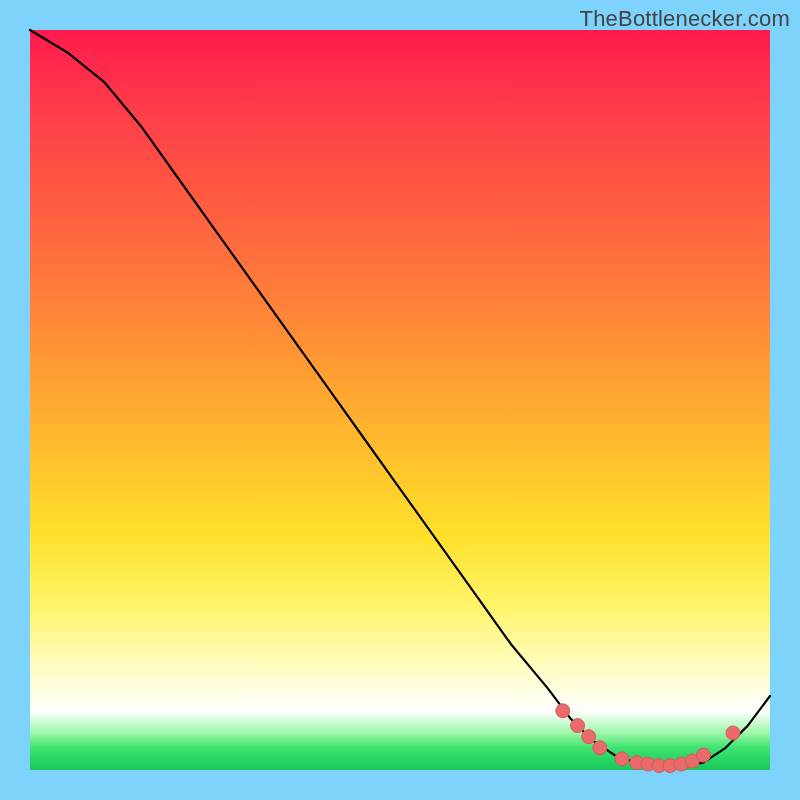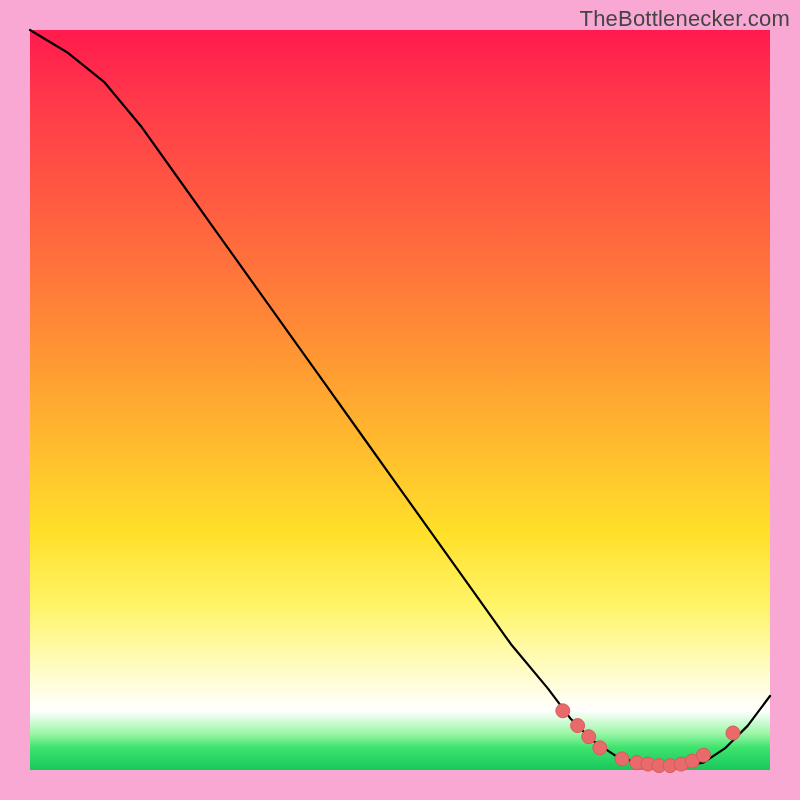--- a/index.html
+++ b/index.html
@@ -8,21 +8,21 @@
     width: 800px;
     height: 800px;
     background: #000;
     overflow: hidden;
     font-family: Arial, Helvetica, sans-serif;
   }
   .frame {
     position: relative;
     width: 800px;
     height: 800px;
-    background: #f9a8d4;
+    background: #7dd3fc;
   }
   .plot {
     position: absolute;
     left: 30px;
     top: 30px;
     width: 740px;
     height: 740px;
   }
   .gradient {
     position: absolute;

